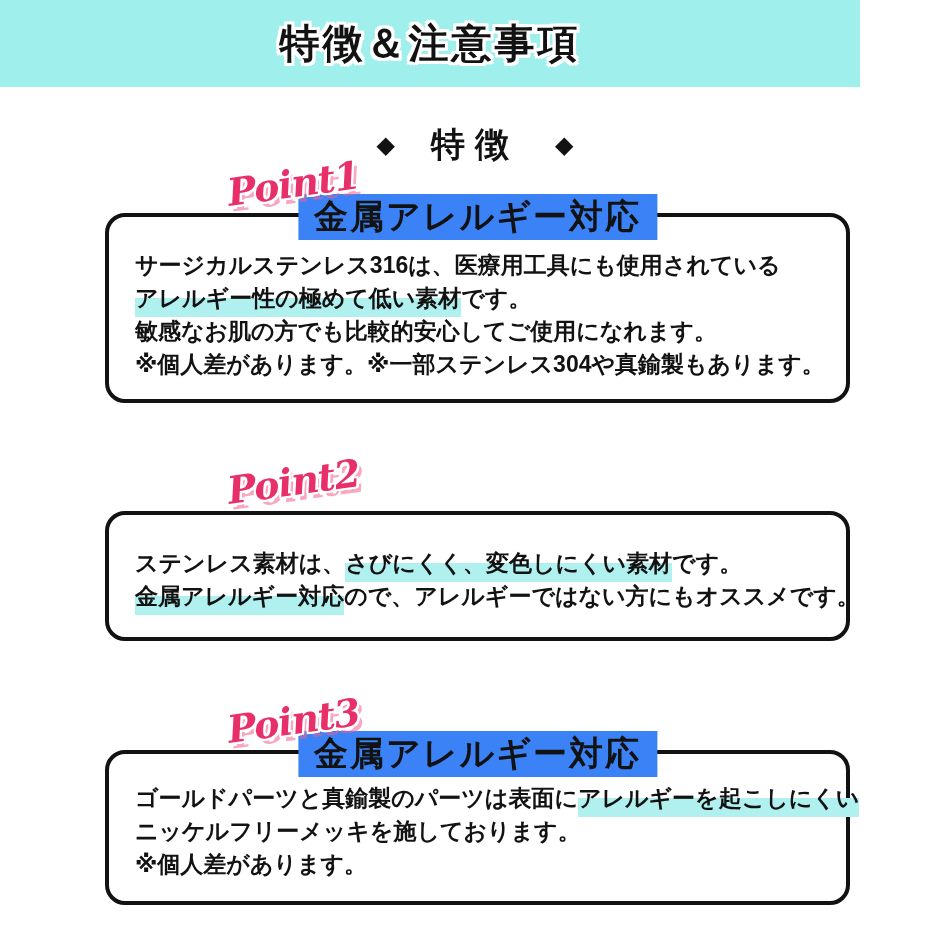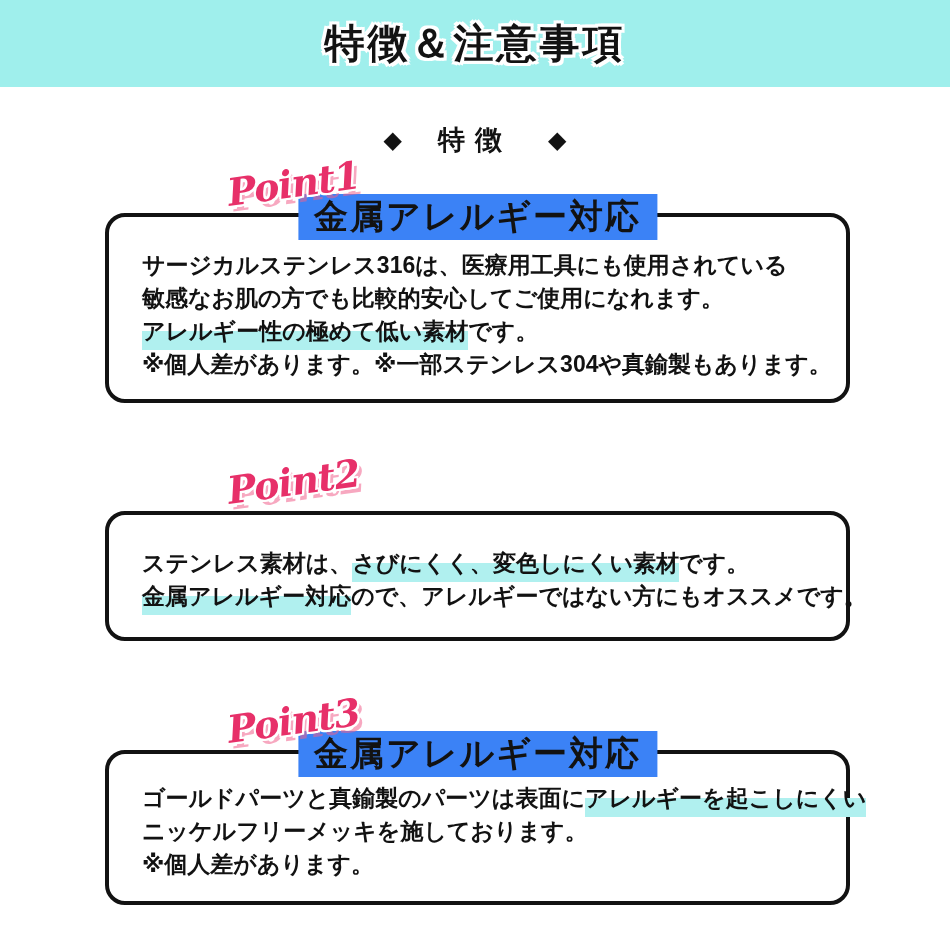--- a/index.html
+++ b/index.html
@@ -14,40 +14,40 @@
     position:relative;
     width:950px;height:950px;
     background:#ffffff;
     overflow:hidden;
     font-family:"Liberation Sans","DejaVu Sans",sans-serif;
     color:var(--ink);
   }
   
   .banner{
     position:absolute;top:0;left:0;
-    width:950px;height:87px;
+    width:860px;height:87px;
     background:var(--banner-bg);
     display:flex;align-items:center;justify-content:center;
   }
   .banner h1{
     font-size:40px;font-weight:bold;letter-spacing:3px;
     color:var(--ink);
     text-shadow:
       -3px -3px 0 #fff, 3px -3px 0 #fff, -3px 3px 0 #fff, 3px 3px 0 #fff,
       0 -3px 0 #fff, 0 3px 0 #fff, -3px 0 0 #fff, 3px 0 0 #fff;
   }
   
   .diamond-heading{
     position:absolute;top:122px;left:0;width:950px;
     display:flex;align-items:center;justify-content:center;
     gap:36px;
   }
   .diamond-heading .diamond{font-size:24px;color:var(--ink);line-height:1;}
   .diamond-heading .label{
-    font-size:27px;font-weight:bold;letter-spacing:10px;color:var(--ink);
+    font-size:34px;font-weight:bold;letter-spacing:10px;color:var(--ink);
   }
   
   .point-box{
     position:absolute;left:105px;width:745px;
     border:4px solid var(--ink);
     border-radius:20px;
     background:#fff;
   }
   .sec1{top:213px;min-height:190px;}
   .sec2{top:511px;min-height:130px;}
@@ -71,21 +71,20 @@
     color:var(--accent-pink);
     transform:rotate(-8deg);
     text-shadow:
       -2px -2px 0 #fff, 2px -2px 0 #fff, -2px 2px 0 #fff, 2px 2px 0 #fff,
       0 -2px 0 #fff, 0 2px 0 #fff, -2px 0 0 #fff, 2px 0 0 #fff,
       4px 6px 0 rgba(240,96,140,0.55);
     white-space:nowrap;
   }
   .section-body{
     padding:32px 22px 14px 26px;
-    margin-left:7px;
   }
   .sec3 .section-body{padding-top:28px;}
   .line{
     font-size:23px;font-weight:bold;
     line-height:33px;
     color:var(--ink);
     white-space:nowrap;
   }
   .hl{
     background:linear-gradient(to bottom, transparent 42%, var(--highlight) 42%);
@@ -103,22 +102,22 @@
   <span class="diamond">◆</span>
   <span class="label">特徴</span>
   <span class="diamond">◆</span>
 </div>
 
 <section class="point-box sec1">
   <span class="point-label">Point1</span>
   <h2 class="section-title">金属アレルギー対応</h2>
   <div class="section-body">
       <p class="line"><span>サージカルステンレス316は、医療用工具にも使用されている</span></p>
+      <p class="line"><span class="hl">アレルギー性の極めて低い素材</span><span>です。</span></p>
       <p class="line"><span>敏感なお肌の方でも比較的安心してご使用になれます。</span></p>
-      <p class="line"><span class="hl">アレルギー性の極めて低い素材</span><span>です。</span></p>
       <p class="line"><span>※個人差があります。※一部ステンレス304や真鍮製もあります。</span></p>
     </div>
 </section>
 
 <section class="point-box sec2">
   <span class="point-label">Point2</span>
   <div class="section-body">
       <p class="line"><span>ステンレス素材は、</span><span class="hl">さびにくく、変色しにくい素材</span><span>です。</span></p>
       <p class="line"><span class="hl">金属アレルギー対応</span><span>ので、アレルギーではない方にもオススメです。</span></p>
     </div>

